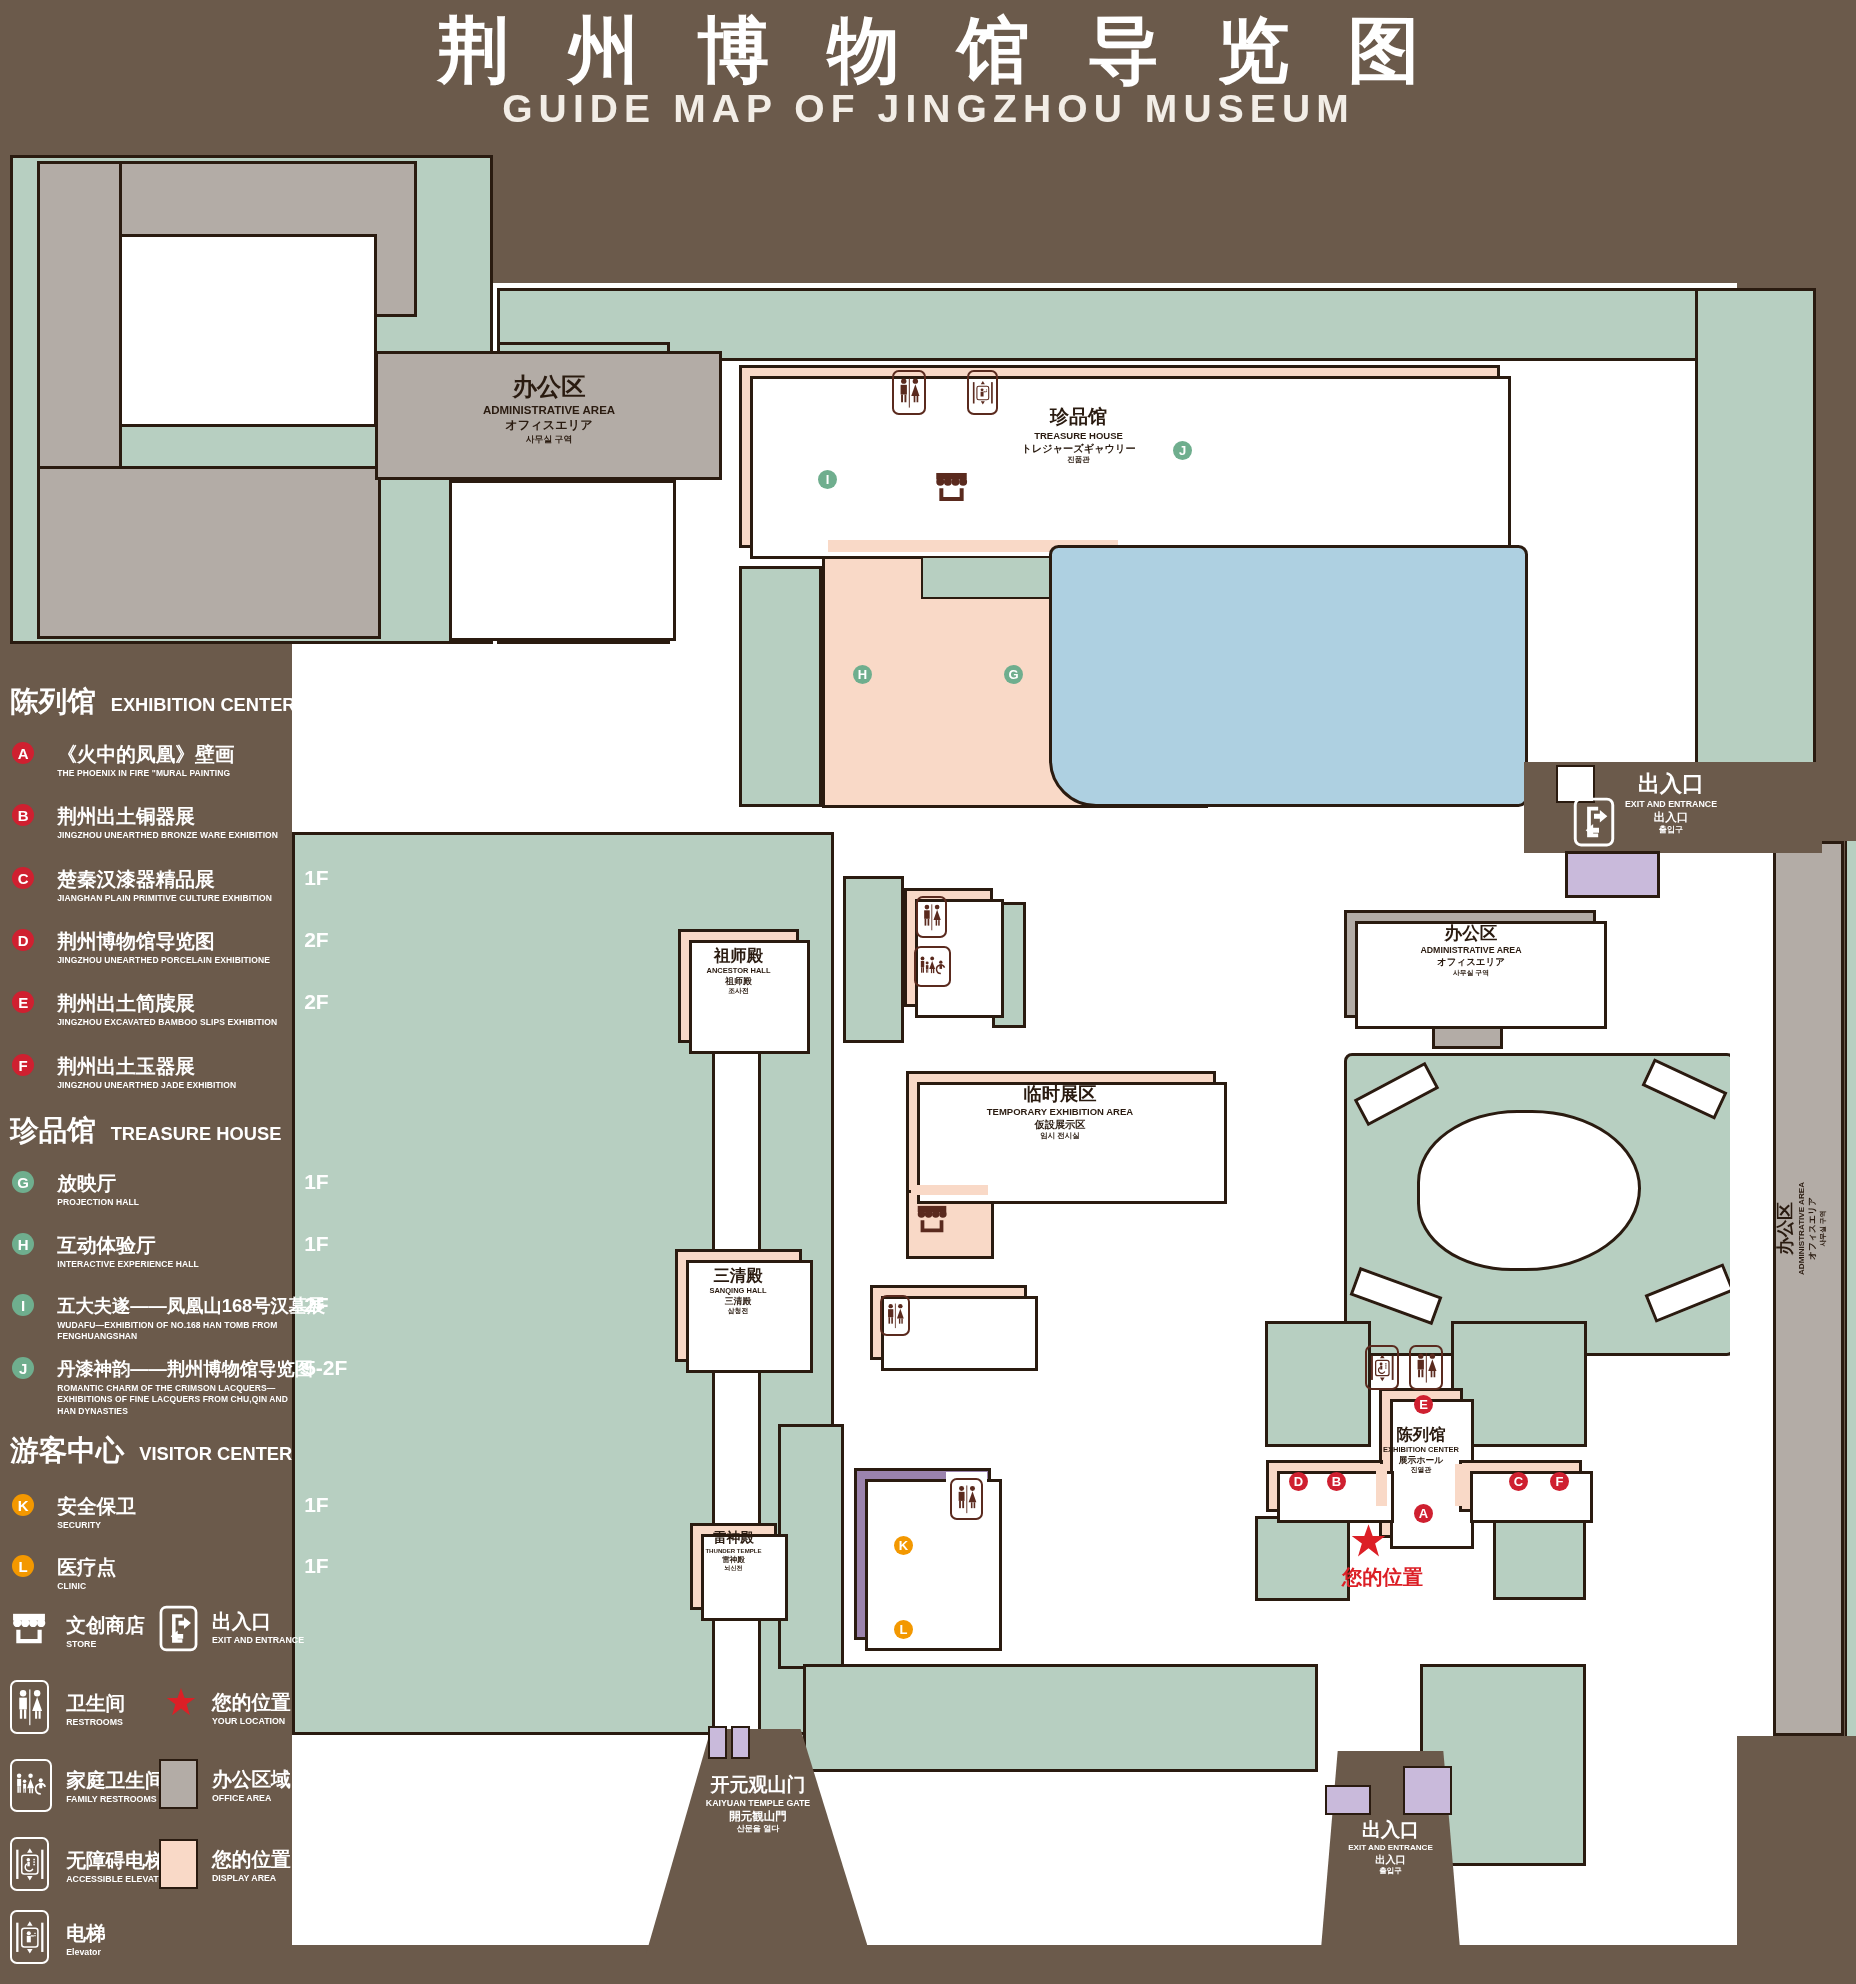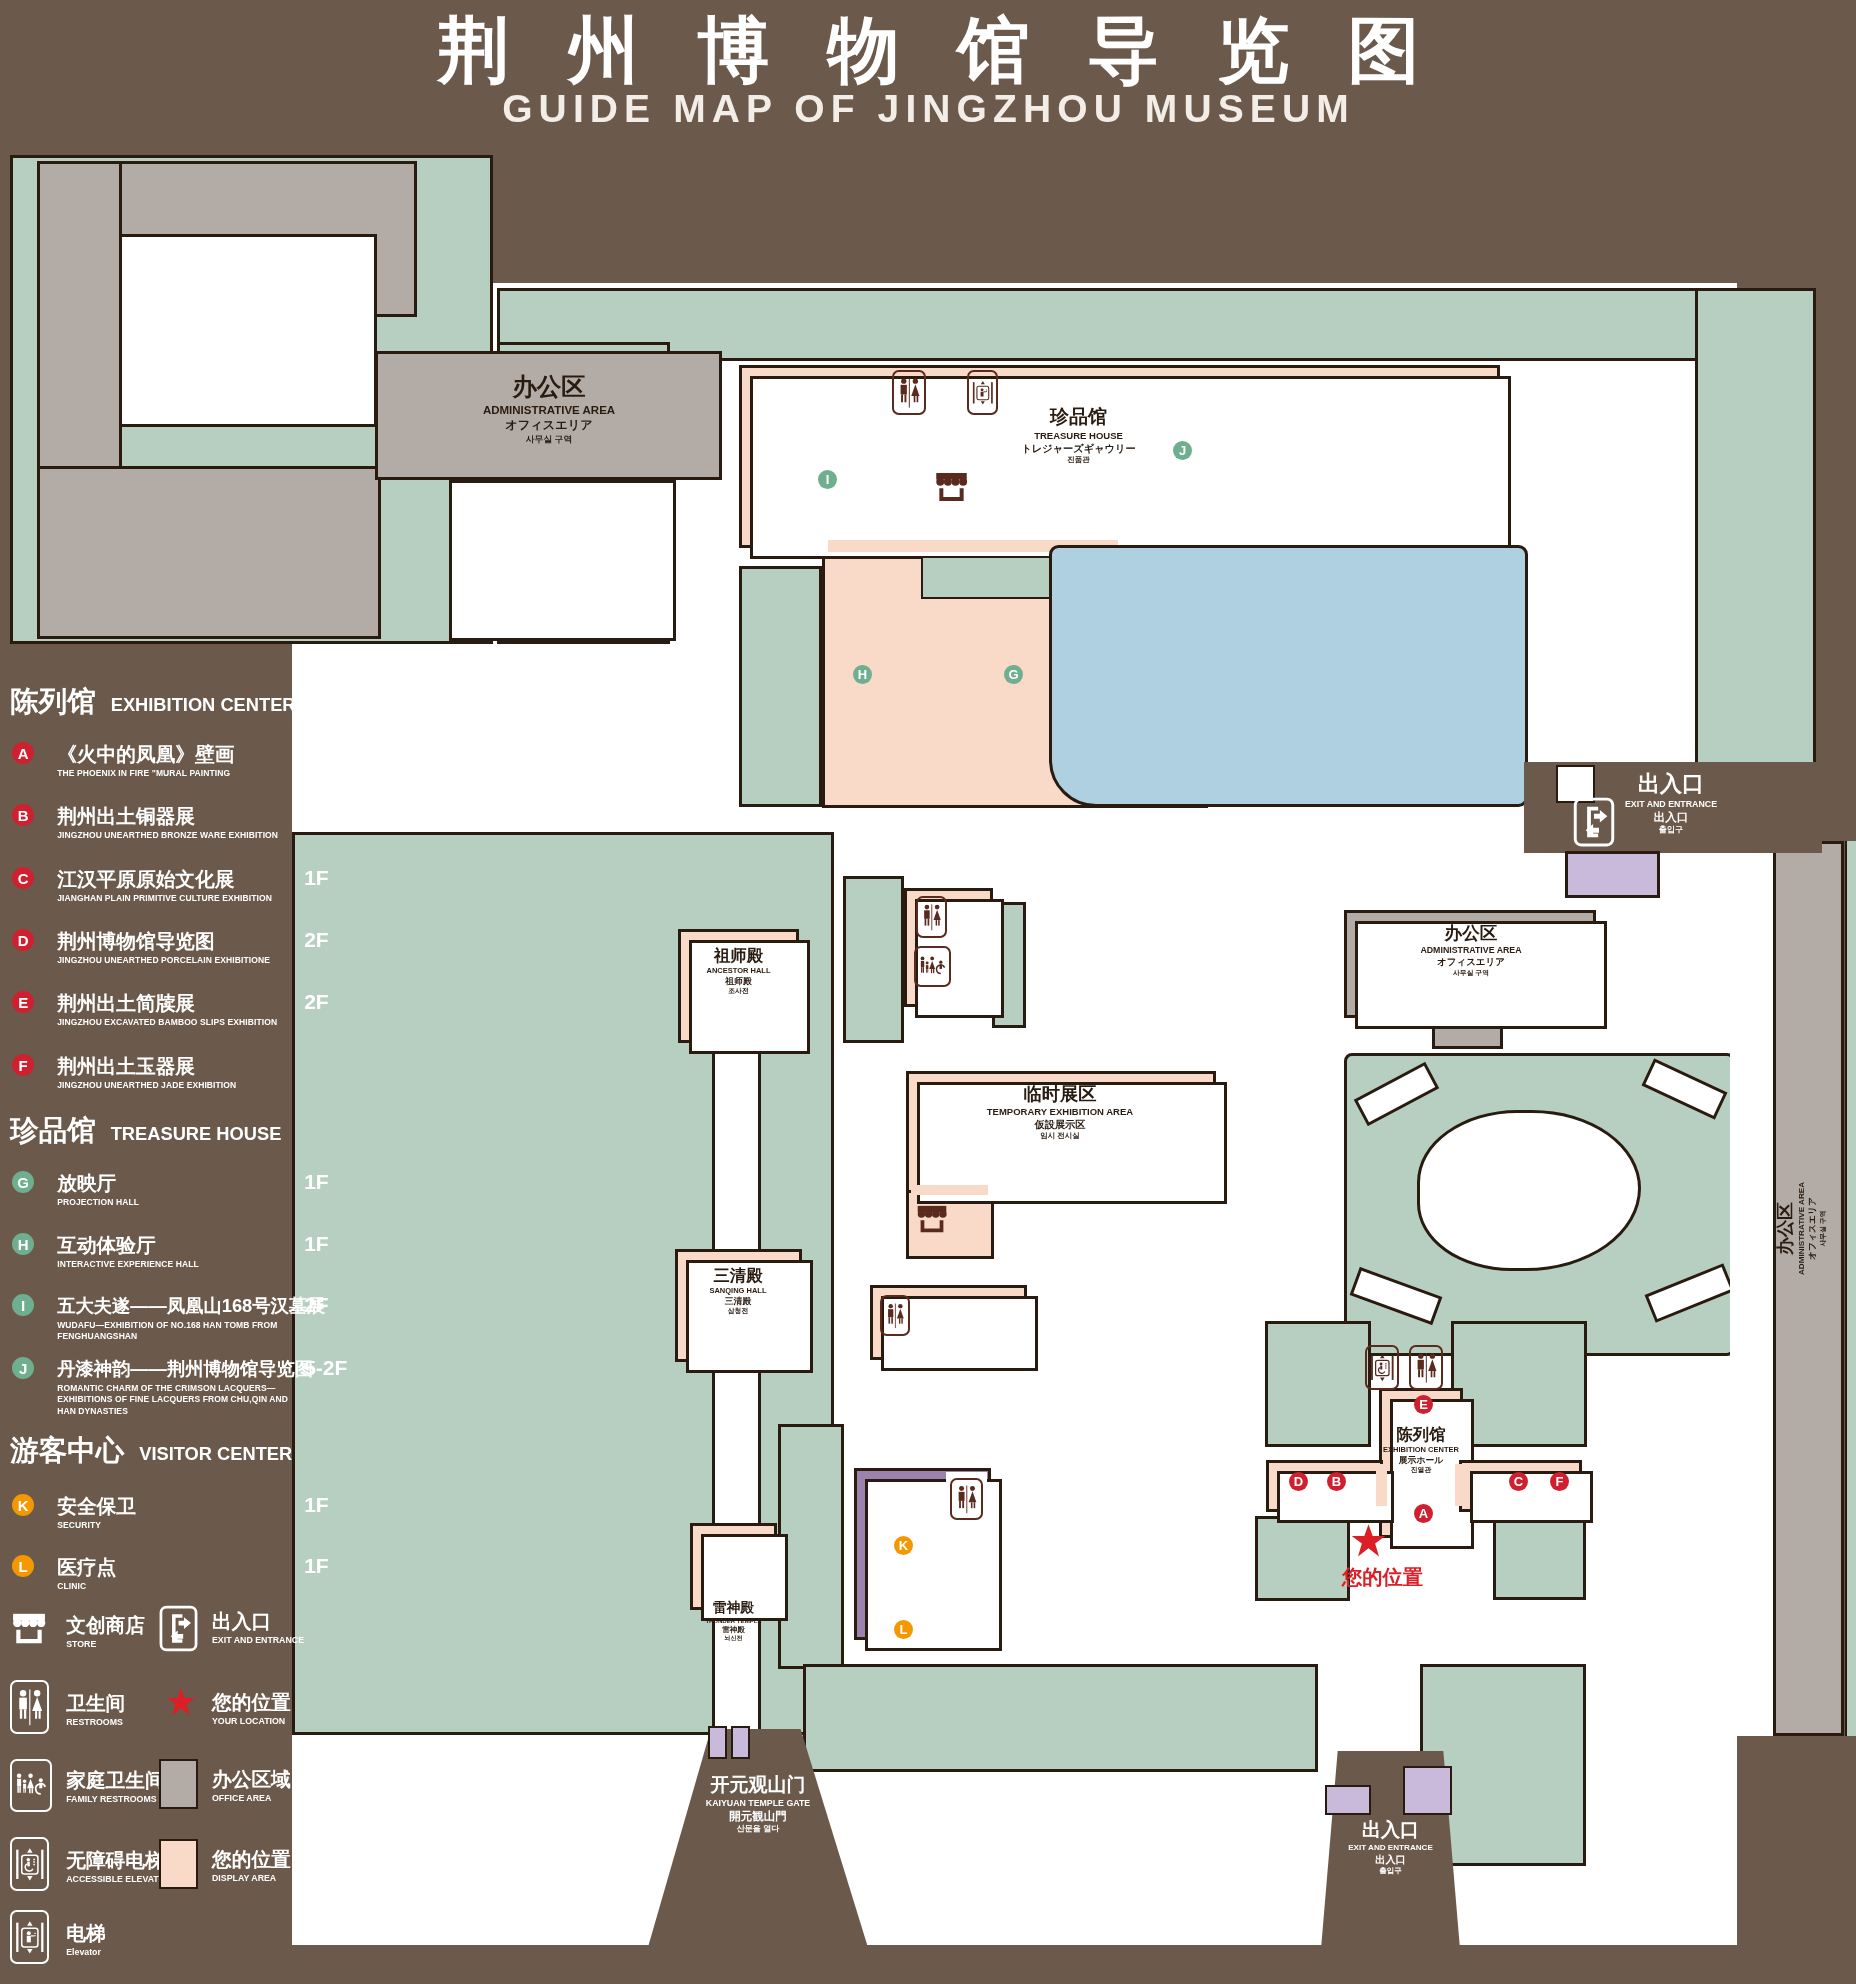--- a/index.html
+++ b/index.html
@@ -243,21 +243,21 @@
     <div style="font-size:6.8px">조사전</div>
   </div>
   <div class="abs pink bd sh" style="left:675px;top:1249px;width:127px;height:113px"></div>
   <div class="bl" style="left:677px;top:1265px;width:122px;z-index:5">
     <div class="l1" style="font-size:16.3px">三清殿</div>
     <div style="font-size:7.5px">SANQING HALL</div>
     <div style="font-size:8.8px">三清殿</div>
     <div style="font-size:6.8px">삼청전</div>
   </div>
   <div class="abs pink bd sh" style="left:690px;top:1523px;width:87px;height:87px"></div>
-  <div class="bl" style="left:693px;top:1599px;width:81px;z-index:5">
+  <div class="bl" style="left:693px;top:1529px;width:81px;z-index:5">
     <div class="l1" style="font-size:13.6px">雷神殿</div>
     <div style="font-size:6.1px">THUNDER TEMPLE</div>
     <div style="font-size:7.5px">雷神殿</div>
     <div style="font-size:6.1px">뇌신전</div>
   </div>
 
   <div class="abs purple bd sh" style="left:854px;top:1468px;width:137px;height:172px"></div>
   <div class="abs white" style="left:946px;top:1472px;width:41px;height:62px;z-index:3"></div>
   <div class="ic icbox onwhite" style="left:950px;top:1478px;width:33px;height:42px;z-index:5">
       <svg viewBox="0 0 32 46" width="22" height="31">
@@ -381,21 +381,21 @@
     <span class="fl">1F</span>
   </div>
   <div class="li" style="top:803px">
     <span class="mk red">B</span>
     <span class="zh">荆州出土铜器展</span>
     <span class="en">JINGZHOU UNEARTHED BRONZE WARE EXHIBITION</span>
     <span class="fl">1F</span>
   </div>
   <div class="li" style="top:866px">
     <span class="mk red">C</span>
-    <span class="zh">江汉平原原始文化展</span>
+    <span class="zh">楚秦汉漆器精品展</span>
     <span class="en">JIANGHAN PLAIN PRIMITIVE CULTURE EXHIBITION</span>
     <span class="fl">1F</span>
   </div>
   <div class="li" style="top:928px">
     <span class="mk red">D</span>
     <span class="zh">荆州博物馆导览图</span>
     <span class="en">JINGZHOU UNEARTHED PORCELAIN EXHIBITIONE</span>
     <span class="fl">2F</span>
   </div>
   <div class="li" style="top:990px">

